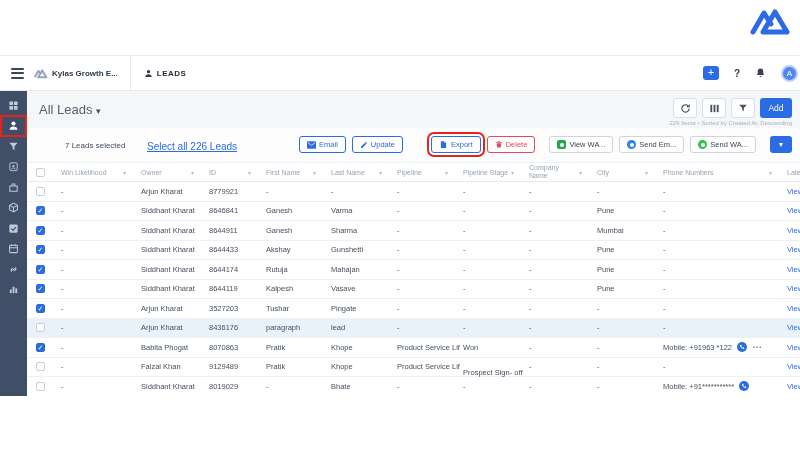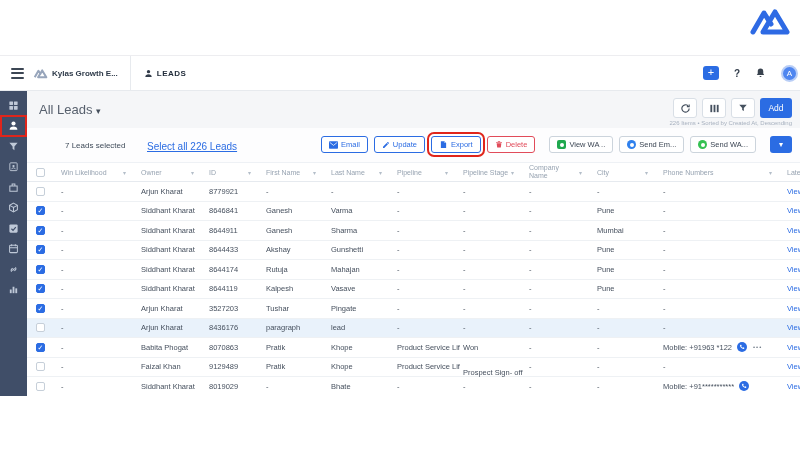--- a/index.html
+++ b/index.html
@@ -58,21 +58,21 @@
 
   
   .action-bar { height: 34px; position: relative; background: #fdfdfe; padding-left: 48px; }
   .sel-count { position: absolute; left: 38px; top: 13px; font-size: 8px; color: #3f4b59; }
   .sel-all { position: absolute; left: 120px; top: 13px; font-size: 10px; color: #2b6ce3; text-decoration: underline; cursor: pointer; }
   .ab-buttons { position: absolute; right: 8px; top: 8px; display: flex; align-items: center; gap: 6px; }
   .ab-btn { height: 17px; border-radius: 3px; border: 1px solid #2b6ce3; background: #fff; color: #2b6ce3;
             font-size: 7.5px; display: flex; align-items: center; gap: 3px; padding: 0 7px; cursor: pointer; font-family: inherit; white-space: nowrap; }
   .ab-btn.red { border-color: #e14b5a; color: #e14b5a; }
   .ab-btn.gray { border-color: #ccd4dc; color: #3c4654; }
-  .ab-btn.annotated { outline: 2px solid #e0251b; outline-offset: 2.5px; }
+  .ab-btn.annotated { outline: 2px solid #e0251b; outline-offset: 2.5px; margin-left: 22px; }
   .grp-gap { margin-left: 8px; }
   .mini-ic { width: 9px; height: 9px; border-radius: 2px; position: relative; flex: none; }
   .mini-ic.circ { border-radius: 50%; }
   .mini-ic::after { content: ""; position: absolute; left: 2.5px; top: 2.5px; width: 4px; height: 4px; border-radius: 50%; background: #fff; }
   .dd-btn { width: 22px; height: 17px; background: #2b6ce3; border-radius: 3px; color: #fff; font-size: 8px;
             display: flex; align-items: center; justify-content: center; margin-left: 8px; cursor: pointer; }
 
   
   .table { min-width: 903px; }
   .t-hrow { display: flex; height: 20px; align-items: center; border-top: 1px solid #eef1f5;

